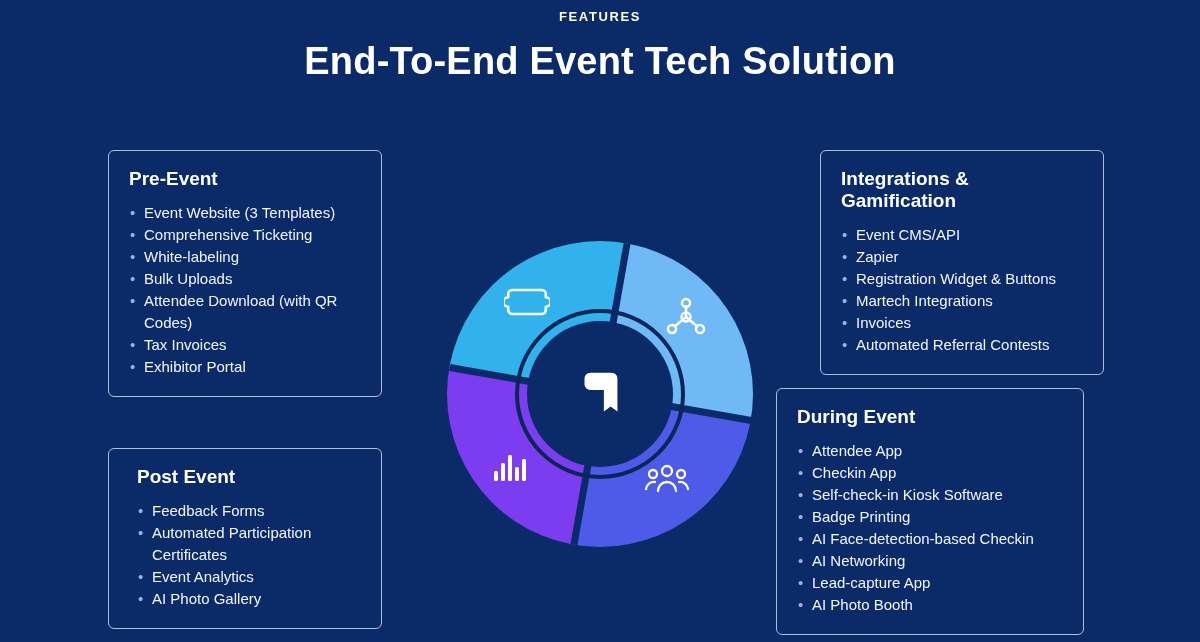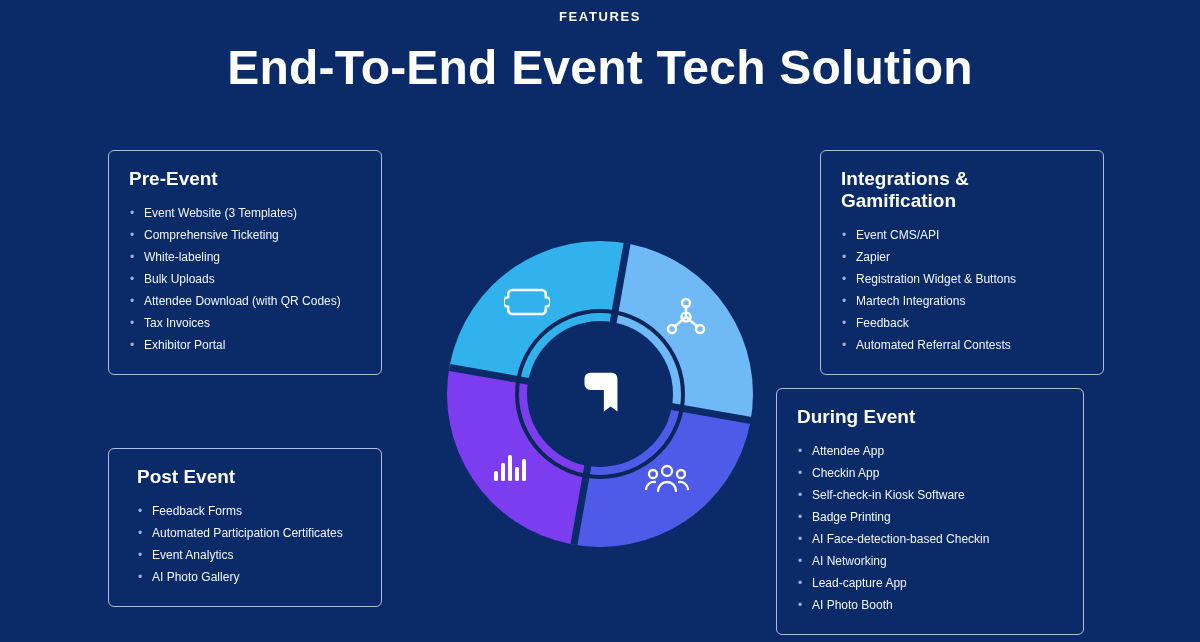--- a/index.html
+++ b/index.html
@@ -8,33 +8,33 @@
     background:#0a2a68; color:#ffffff;
     font-family:"Liberation Sans","DejaVu Sans",sans-serif;
   }
 
   .eyebrow {
     position:absolute; top:9px; left:0; right:0; text-align:center;
     font-size:13px; font-weight:700; letter-spacing:1.6px;
   }
   .title {
     position:absolute; top:40px; left:0; right:0; text-align:center;
-    font-size:48px; font-weight:700; margin:0; letter-spacing:.2px;
+    font-size:38px; font-weight:700; margin:0; letter-spacing:.2px;
   }
 
   .card {
     position:absolute; box-sizing:border-box;
     border:1px solid rgba(214,226,248,.8); border-radius:6px;
     padding:17px 20px 18px 20px; background:transparent;
   }
   .card h2 { margin:0 0 12px 0; font-size:19px; font-weight:700; }
   .card ul { margin:0; padding:0; }
   .card li {
     list-style:none; position:relative; padding-left:15px;
-    font-size:12px; line-height:22px; color:#f2f6ff;
+    font-size:15px; line-height:22px; color:#f2f6ff;
   }
   .card li::before { content:'•'; position:absolute; left:1px; top:0; color:#9db1da; }
 
   .card-pre    { left:108px; top:150px; width:274px; }
   .card-int    { left:820px; top:150px; width:284px; }
   .card-post   { left:108px; top:448px; width:274px;padding-left:28px; }
   .card-during { left:776px; top:388px; width:308px; }
 
   .wheel {
     position:absolute; left:447px; top:241px; width:306px; height:306px;
@@ -83,21 +83,21 @@
   </ul>
 </section>
 
 <section class="card card-int">
   <h2>Integrations &amp; Gamification</h2>
   <ul>
     <li>Event CMS/API</li>
     <li>Zapier</li>
     <li>Registration Widget &amp; Buttons</li>
     <li>Martech Integrations</li>
-    <li>Feedback</li>
+    <li>Invoices</li>
     <li>Automated Referral Contests</li>
   </ul>
 </section>
 
 <section class="card card-post">
   <h2>Post Event</h2>
   <ul>
     <li>Feedback Forms</li>
     <li>Automated Participation Certificates</li>
     <li>Event Analytics</li>

